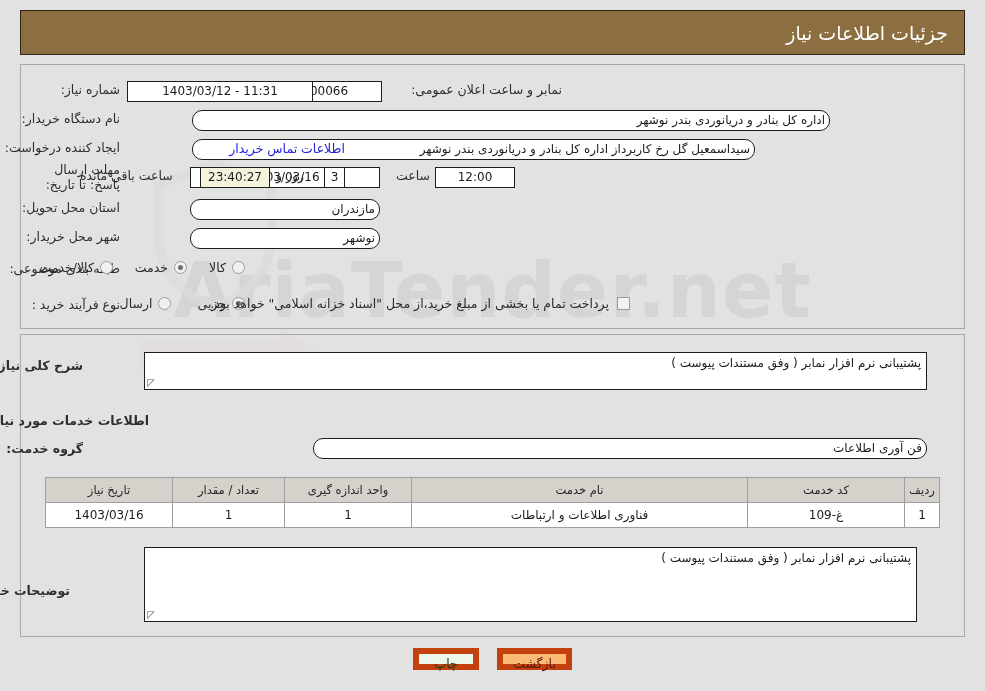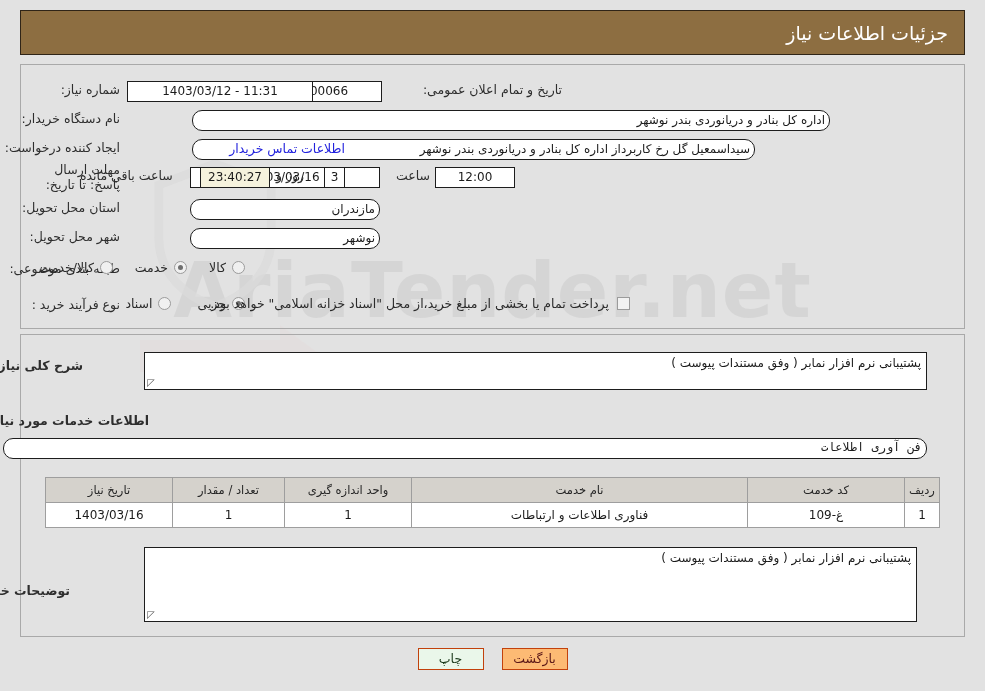--- a/index.html
+++ b/index.html
@@ -209,21 +209,21 @@
     color: #1b1b1b;
   }
   .tbl td.num, .tbl th.num { width: 28px; }
   .tbl td.code, .tbl th.code { width: 150px; }
   .tbl td.unit, .tbl th.unit { width: 120px; }
   .tbl td.qty,  .tbl th.qty  { width: 105px; }
   .tbl td.date, .tbl th.date { width: 120px; }
 
   
   .btn {
-    border: 1px solid #c2410c;
+    border: 6px solid #c2410c;
     box-sizing: border-box;
     height: 22px;
     min-width: 66px;
     font-size: 12.5px;
     font-family: "DejaVu Sans", "Liberation Sans", sans-serif;
     cursor: pointer;
     padding: 0 10px;
     text-align: center;
     line-height: 20px;
   }
@@ -262,21 +262,21 @@
   <div class="panel" id="panel-top"></div>
   <div class="panel" id="panel-bottom"></div>
 
   <div class="row" style="right:865px; top:82px;">
     <span class="lbl">شماره نیاز:</span>
   </div>
   <div class="row" style="right:603px; top:81px;">
     <div class="inp ltr" style="width:190px;">1103003822000066</div>
   </div>
   <div class="row" style="right:423px; top:82px;">
-    <span class="lbl">تاریخ و تمام اعلان عمومی:</span>
+    <span class="lbl">نمابر و ساعت اعلان عمومی:</span>
   </div>
   <div class="row" style="right:672px; top:81px; left:99px;">
     <div class="inp ltr" style="width:186px;">1403/03/12 - 11:31</div>
   </div>
 
   <div class="row" style="right:865px; top:111px;">
     <span class="lbl">نام دستگاه خریدار:</span>
   </div>
   <div class="row" style="right:155px; top:110px;">
     <div class="inp rtl" style="width:638px;">اداره کل بنادر و دریانوردی بندر نوشهر</div>
@@ -318,21 +318,21 @@
   </div>
 
   <div class="row" style="right:865px; top:200px;">
     <span class="lbl">استان محل تحویل:</span>
   </div>
   <div class="row" style="right:605px; top:199px;">
     <div class="inp rtl" style="width:190px;">مازندران</div>
   </div>
 
   <div class="row" style="right:865px; top:229px;">
-    <span class="lbl">شهر محل تحویل:</span>
+    <span class="lbl">شهر محل خریدار:</span>
   </div>
   <div class="row" style="right:605px; top:228px;">
     <div class="inp rtl" style="width:190px;">نوشهر</div>
   </div>
 
   <div class="row" style="right:865px; top:261px;">
     <span class="lbl">طبقه بندی موضوعی:</span>
   </div>
   <div class="row" style="right:740px; top:260px;">
     <div class="radio-group" style="gap:22px;">
@@ -355,21 +355,21 @@
     <span class="lbl">نوع فرآیند خرید :</span>
   </div>
   <div class="row" style="right:740px; top:296px;">
     <div class="radio-group" style="gap:26px;">
       <div class="radio-group">
         <span class="radio on" id="prc-r0"></span>
         <span class="radio-lbl">جزیی</span>
       </div>
       <div class="radio-group">
         <span class="radio" id="prc-r1"></span>
-        <span class="radio-lbl">اسناد</span>
+        <span class="radio-lbl">ارسال</span>
       </div>
     </div>
   </div>
 
   <div class="row" style="right:355px; top:296px;">
     <div class="radio-group" style="gap:8px;">
       <span class="cbx" id="treasury-cbx"></span>
       <span class="radio-lbl">پرداخت تمام یا بخشی از مبلغ خرید،از محل "اسناد خزانه اسلامی" خواهد بود.</span>
     </div>
   </div>
@@ -383,21 +383,21 @@
   </div>
 
   <div class="row" style="right:836px; top:413px;">
     <span class="lbl lbl-b">اطلاعات خدمات مورد نیاز</span>
   </div>
 
   <div class="row" style="right:902px; top:441px;">
     <span class="lbl lbl-b">گروه خدمت:</span>
   </div>
   <div class="row" style="right:58px; top:438px;">
-    <div class="inp rtl" style="width:924px;font-family:Liberation Mono, monospace;">فن آوری اطلاعات</div>
+    <div class="inp rtl" style="width:614px;">فن آوری اطلاعات</div>
   </div>
 
   <table class="tbl">
     <thead>
       <tr>
         <th class="num">ردیف</th>
         <th class="code">کد خدمت</th>
         <th>نام خدمت</th>
         <th class="unit">واحد اندازه گیری</th>
         <th class="qty">تعداد / مقدار</th>

